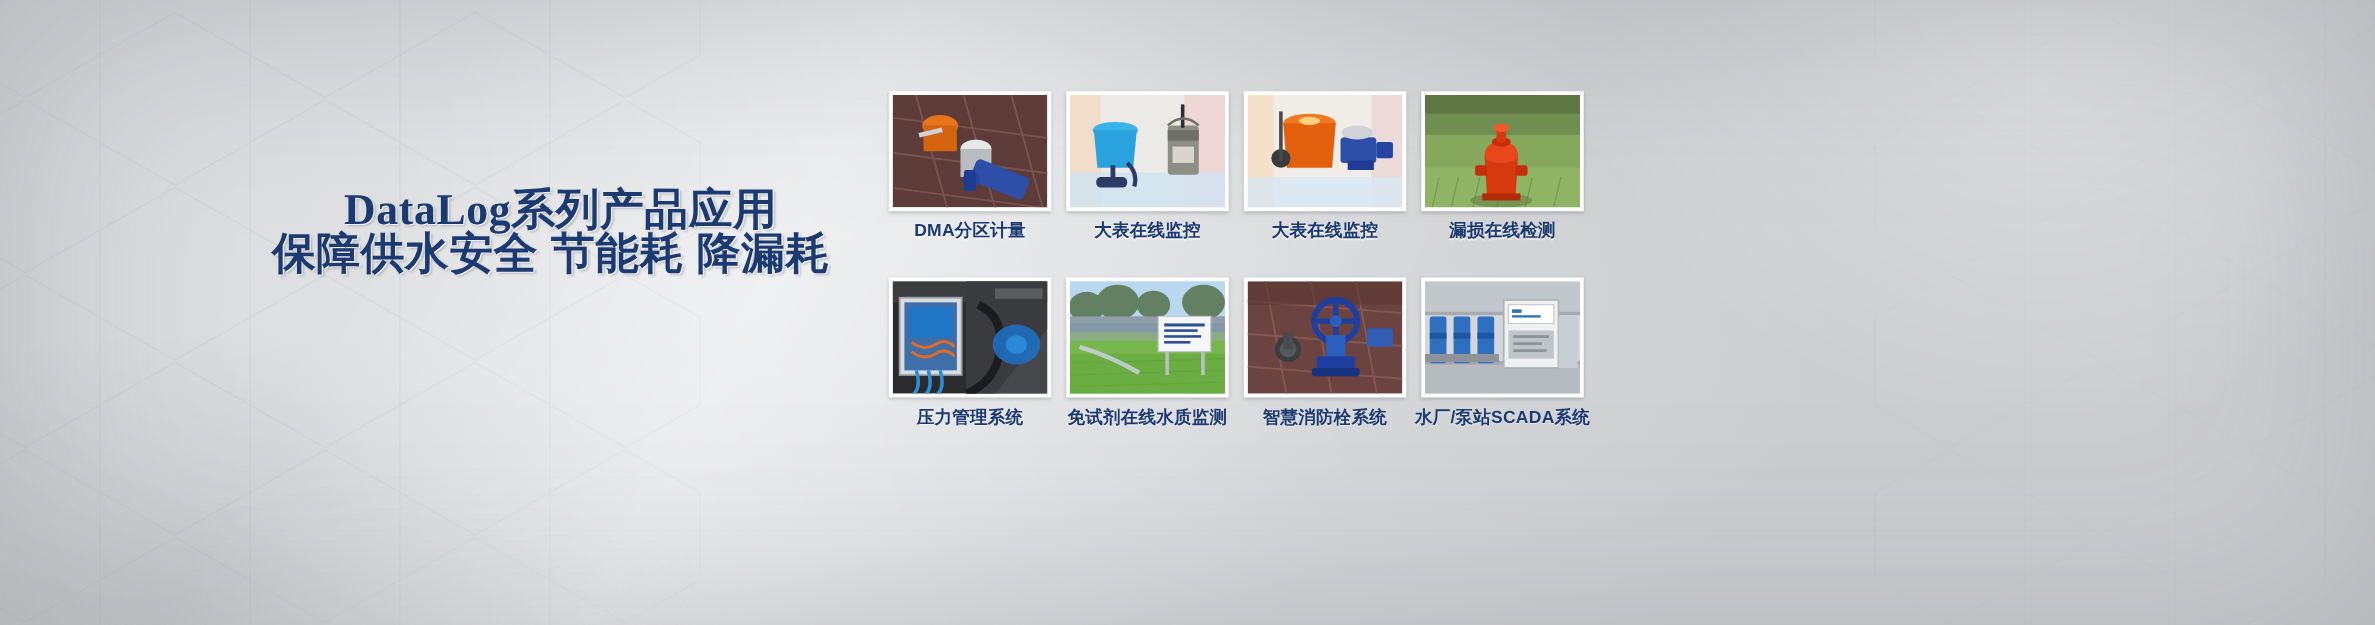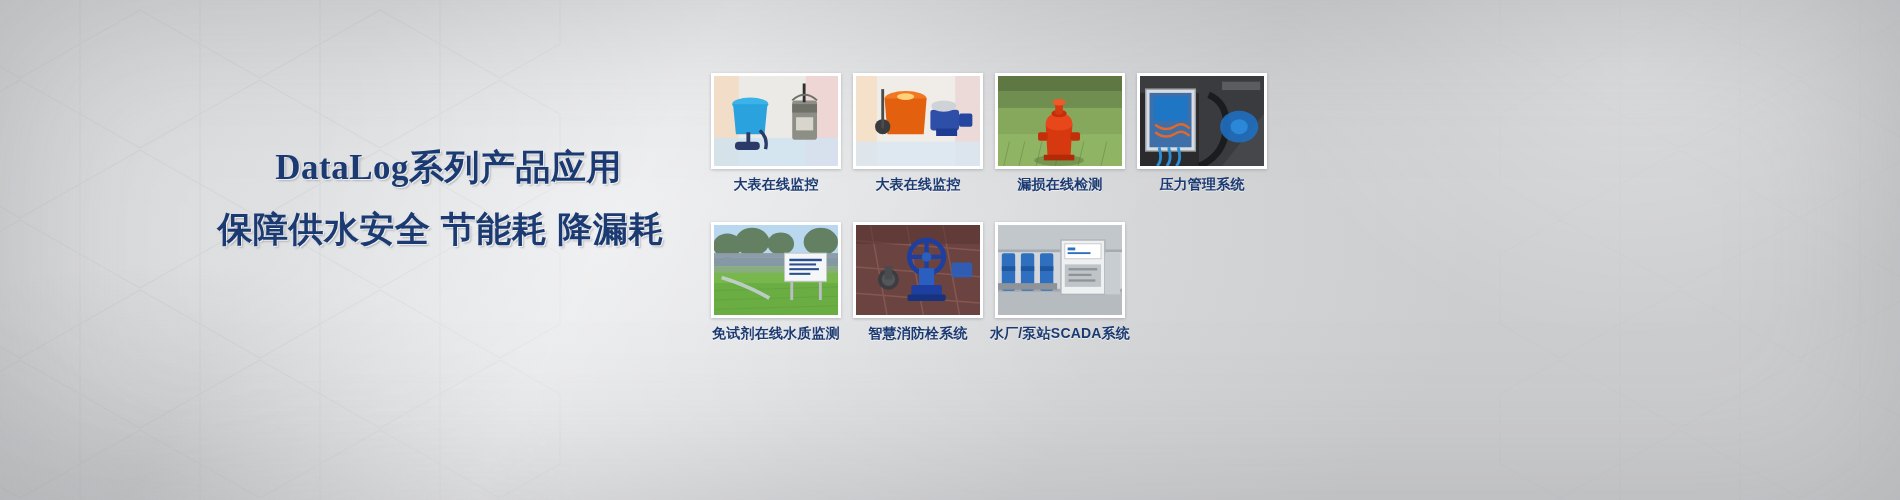--- a/index.html
+++ b/index.html
@@ -57,21 +57,20 @@
     white-space: nowrap;
     line-height: 1.0;
     letter-spacing: 0.5px;
     text-shadow:
       1px 1px 0 rgba(255,255,255,0.75),
       2px 2px 2px rgba(90,95,105,0.35);
   }
   .line-1 {
     font-family: "Liberation Serif", "DejaVu Serif", serif;
     font-size: 35px;
-    margin-bottom: 26px;
     padding-right: 50px;
   }
   .line-2 {
     font-size: 35px;
     font-family: "Liberation Sans", "DejaVu Sans", sans-serif;
     padding-right: 8px;
   }
 
   
   .grid {
@@ -173,20 +172,42 @@
   <div class="sheen"></div>
   <div class="vignette"></div>
 
   <div class="headline">
     <div class="headline-line line-1">DataLog系列产品应用</div>
     <div class="headline-line line-2">保障供水安全 节能耗 降漏耗</div>
   </div>
 
   <div class="grid">
 
+    <div class="cell">
+      <div class="thumb">
+        <div class="photo">
+          <svg viewBox="0 0 130 96" preserveAspectRatio="none">
+            <rect width="130" height="96" fill="#5c3b38"></rect>
+            <g stroke="#7e5a52" stroke-width="1.6" opacity="0.85">
+              <path d="M-10 18 L140 38 M-10 48 L140 68 M-10 78 L140 98"></path>
+              <path d="M18 -6 L48 104 M58 -6 L88 104 M98 -6 L128 104"></path>
+            </g>
+            <ellipse cx="40" cy="26" rx="15" ry="9" fill="#e8741c"></ellipse>
+            <rect x="26" y="26" width="28" height="22" fill="#d4640f"></rect>
+            <rect x="22" y="30" width="20" height="4" fill="#cfd2d6" transform="rotate(-14 32 32)"></rect>
+            <ellipse cx="70" cy="46" rx="13" ry="8" fill="#e6e8ea"></ellipse>
+            <rect x="57" y="46" width="26" height="24" fill="#b9bcc0"></rect>
+            <rect x="66" y="62" width="48" height="20" rx="4" fill="#2e4fa8" transform="rotate(22 90 72)"></rect>
+            <circle cx="66" cy="72" r="7" fill="#2445a0"></circle>
+            <rect x="60" y="64" width="10" height="18" rx="2" fill="#1f3c94"></rect>
+          </svg>
+        </div>
+      </div>
+      <div class="caption">DMA分区计量</div>
+    </div>
 
     <div class="cell">
       <div class="thumb">
         <div class="photo">
           <svg viewBox="0 0 130 96" preserveAspectRatio="none">
             <rect width="130" height="96" fill="#eceae6"></rect>
             <rect x="0" y="0" width="26" height="96" fill="#f3d9c0" opacity="0.8"></rect>
             <rect x="96" y="0" width="34" height="96" fill="#efcfcf" opacity="0.75"></rect>
             <rect x="0" y="66" width="130" height="30" fill="#cfe4f2" opacity="0.8"></rect>
             <ellipse cx="38" cy="30" rx="19" ry="7" fill="#3ab3e8"></ellipse>

